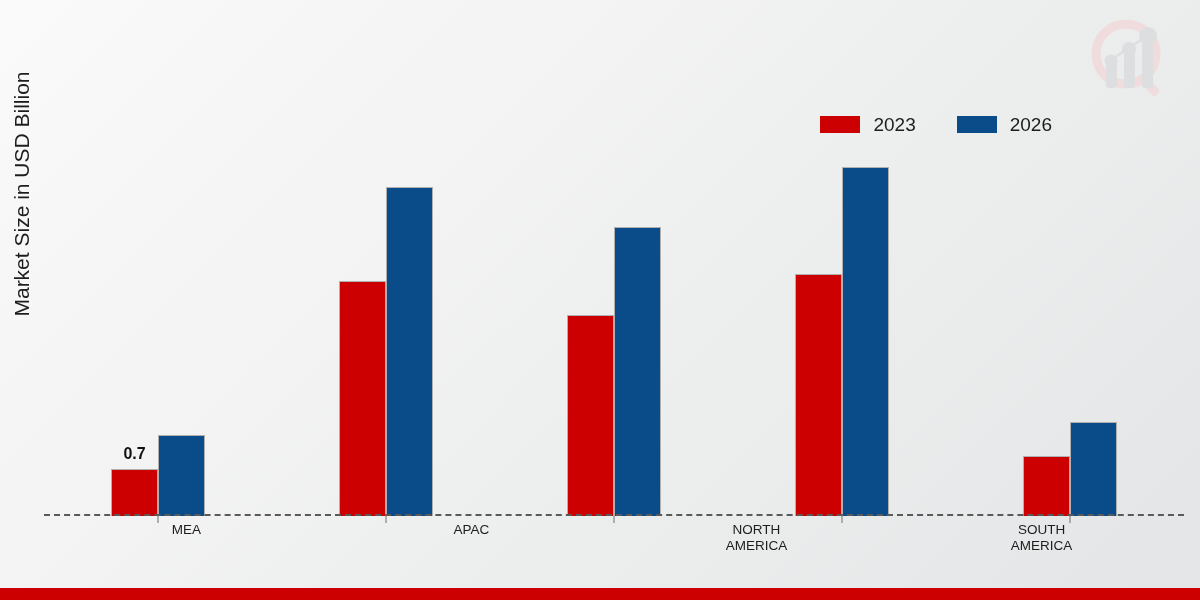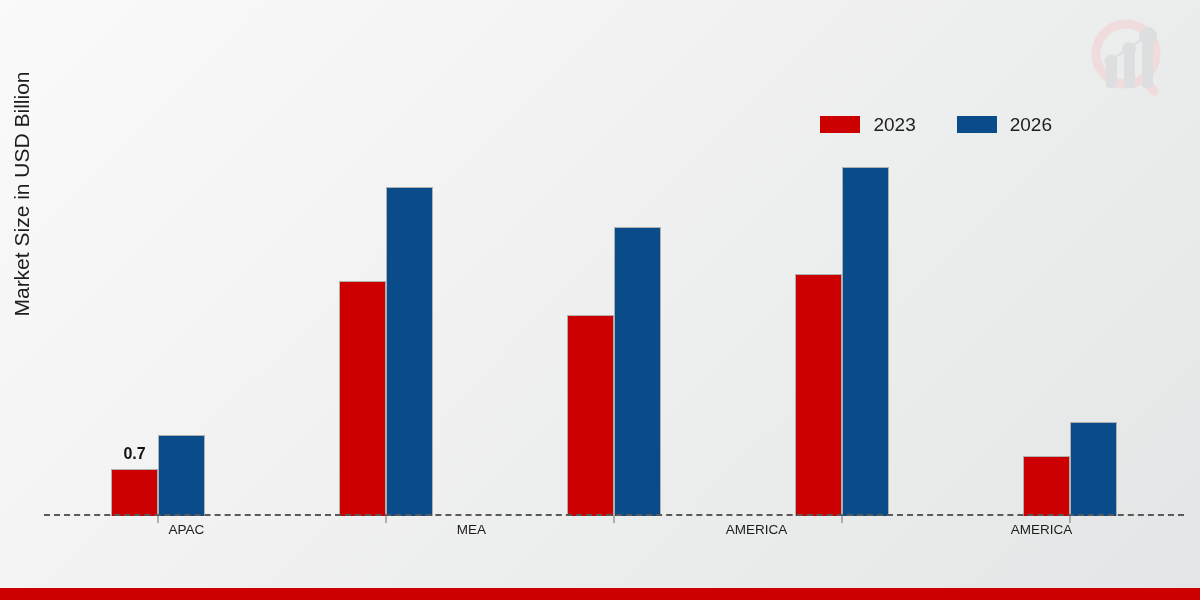--- a/index.html
+++ b/index.html
@@ -253,27 +253,29 @@
           <div class="bar series-2023" style="height: 60.4286px; background: rgb(204, 0, 0);"></div>
           <div class="bar series-2032" style="height: 94px; background: rgb(10, 76, 138);"></div>
           <span class="tick-mark"></span>
         </div>
       </div>
     <div class="baseline"></div>
   </div>
 
   <div class="cat-labels" id="cat-labels">
       <div class="cat-label">
+        <span>MEA</span>
+      </div>
+      <div class="cat-label">
         <span>APAC</span>
       </div>
       <div class="cat-label">
-        <span>MEA</span>
-      </div>
-      <div class="cat-label">
+        <span>NORTH</span>
         <span>AMERICA</span>
       </div>
       <div class="cat-label">
+        <span>SOUTH</span>
         <span>AMERICA</span>
       </div>
     </div>
 
   <div class="footer-bar"></div>
 </div>
 
 </body></html>

